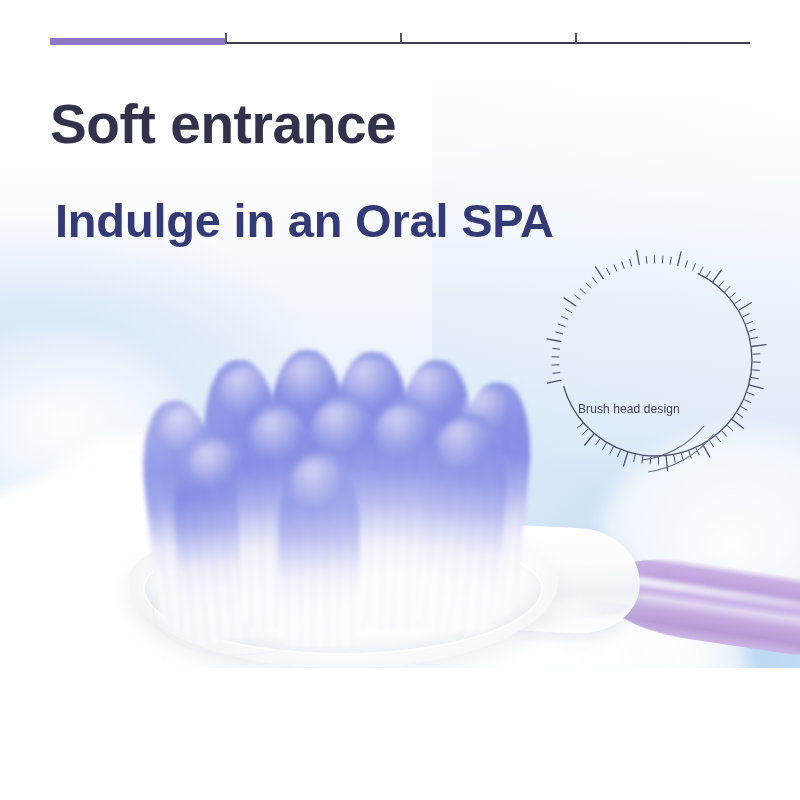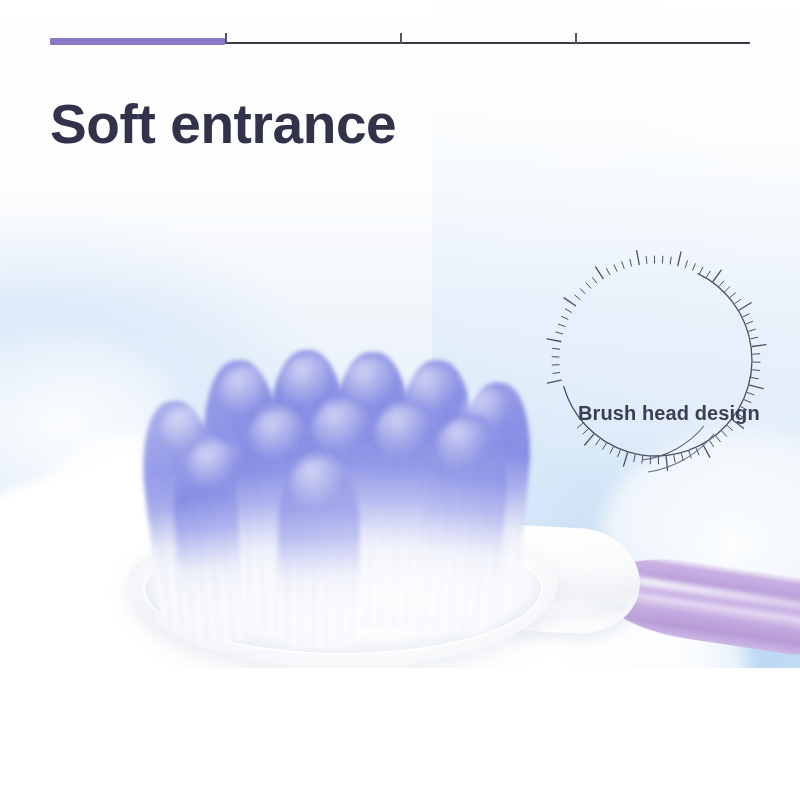--- a/index.html
+++ b/index.html
@@ -125,21 +125,21 @@
   .gauge svg { display:block; overflow:visible; }
 
   .callout-title {
     position:absolute; left:551px; top:350px;
     font-size:28px; font-weight:700; letter-spacing:-.2px;
     color:#2e3480;
     white-space:nowrap;
   }
   .callout-sub {
     position:absolute; left:578px; top:402px;
-    font-size:20px; font-weight:700; letter-spacing:.1px;
+    font-size:12px; font-weight:400; letter-spacing:.1px;
     color:#3b3f52;
     white-space:nowrap;
   }
 
   
   .brush { position:absolute; left:0; top:0; width:800px; height:800px; }
 
   
   .handle {
     position:absolute; left:598px; top:547px;
@@ -326,20 +326,21 @@
 
   <div class="stepbar">
     <div class="rail"></div>
     <div class="fill"></div>
     <div class="tick" style="left:175px"></div>
     <div class="tick" style="left:350px"></div>
     <div class="tick" style="left:525px"></div>
   </div>
 
   <div class="headline">Soft entrance</div>
+  <div class="subheadline">Indulge in an Oral SPA</div>
 
   <div class="gauge">
     <svg width="204" height="230" viewBox="0 0 204 230" fill="none">
       <g id="arcgroup" stroke="#4a4f66" stroke-width="1.2" fill="none" stroke-linecap="round">
           <path d="M -32.3 138.5 A 96 96 0 1 0 102.1 25.7" stroke="#4a4f66" stroke-width="1.3" fill="none"></path>
           <line x1="-34.9" y1="132.2" x2="-48.6" y2="135.1" stroke="#4a4f66" stroke-width="1.3"></line>
           <line x1="-36.2" y1="124.5" x2="-43.1" y2="125.4" stroke="#4a4f66" stroke-width="1.0"></line>
           <line x1="-36.9" y1="116.7" x2="-43.9" y2="117.1" stroke="#4a4f66" stroke-width="1.0"></line>
           <line x1="-37.0" y1="109.0" x2="-43.9" y2="108.7" stroke="#4a4f66" stroke-width="1.0"></line>
           <line x1="-36.4" y1="101.2" x2="-43.4" y2="100.4" stroke="#4a4f66" stroke-width="1.0"></line>

